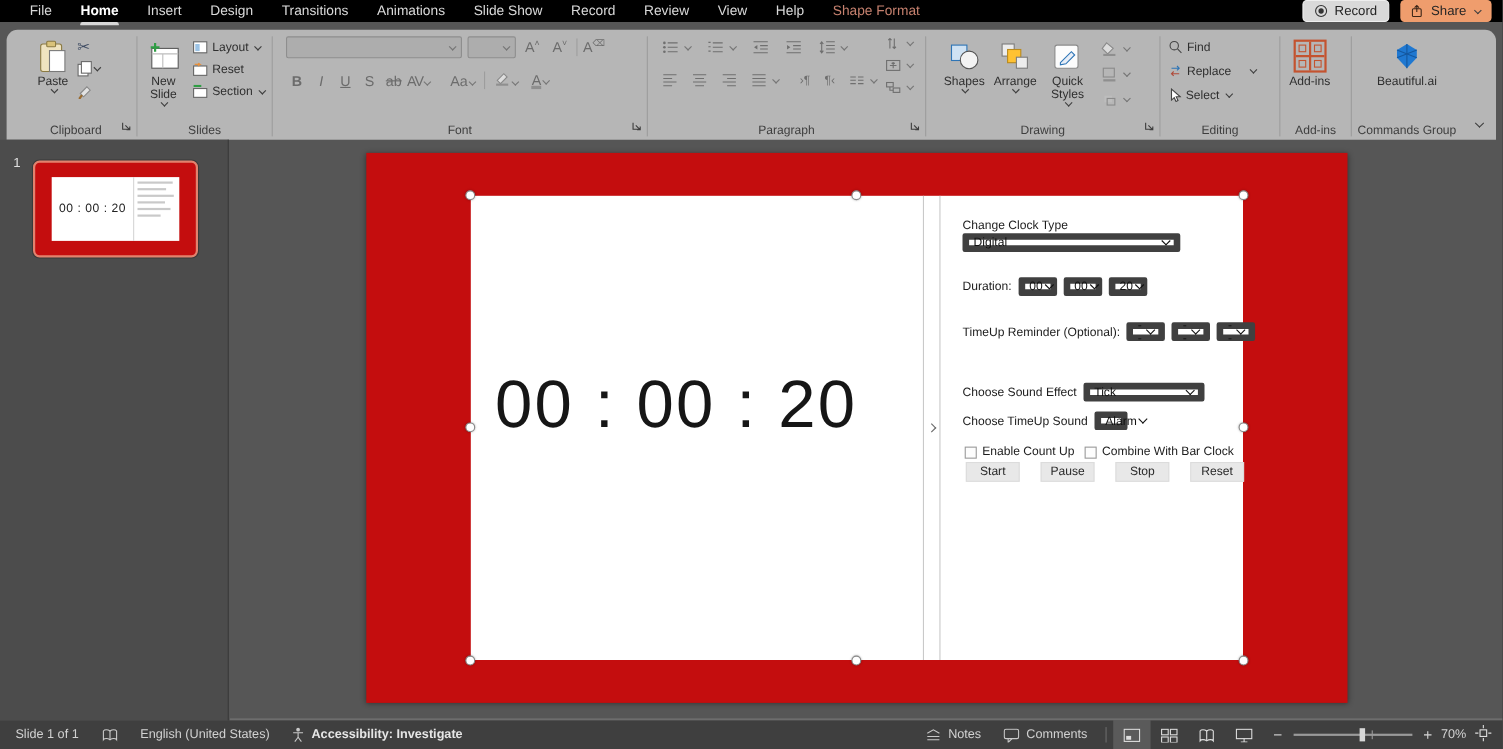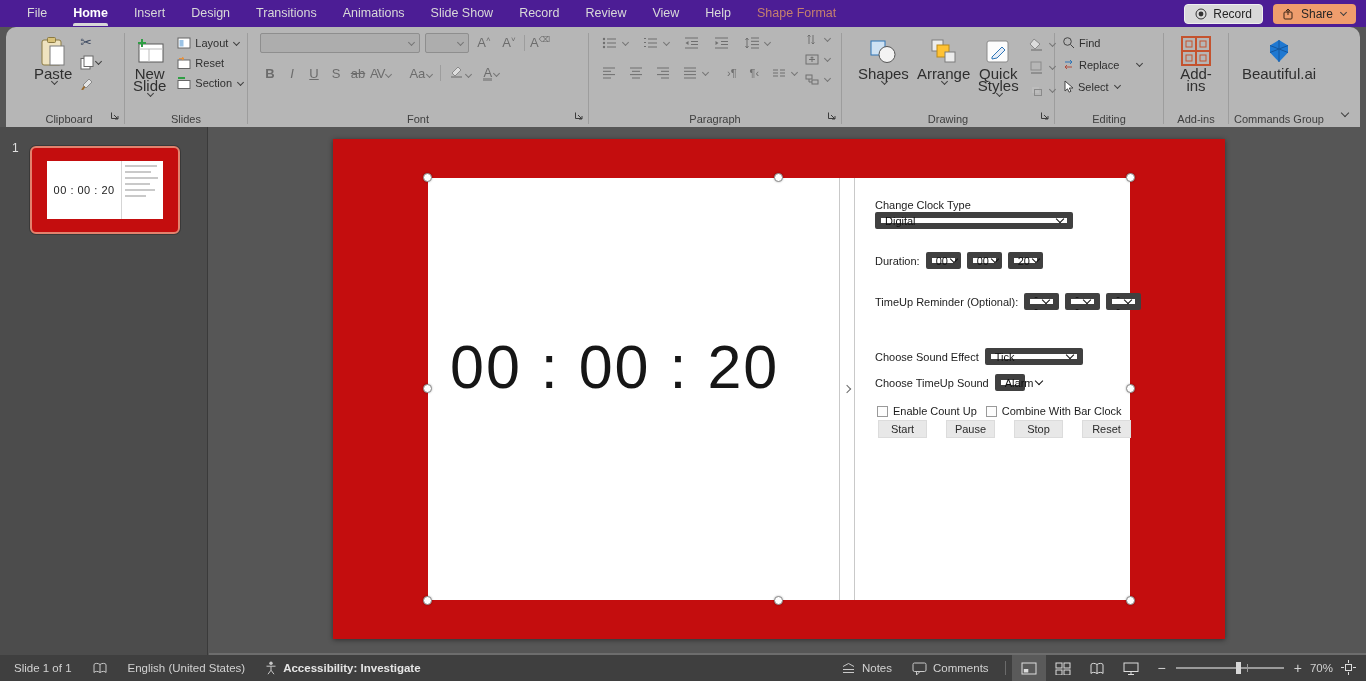--- a/index.html
+++ b/index.html
@@ -1,36 +1,36 @@
 <!DOCTYPE html>
 <html><head>
 <meta charset="utf-8">
 <style>
   *{margin:0;padding:0;box-sizing:border-box}
   body{background:#222;font-family:"Liberation Sans",sans-serif;-webkit-font-smoothing:antialiased}
   .app{position:relative;width:1366px;height:681px;background:#565656;overflow:hidden}
 
   
-  .titlebar{height:27px;background:#4c1d95;display:flex;align-items:center;padding-left:14px}
+  .titlebar{height:20px;background:#000000;display:flex;align-items:center;padding-left:14px}
   .menu-item{color:#d9d9d9;font-size:12.5px;padding:0 13px;height:27px;line-height:26px;position:relative;cursor:default;white-space:nowrap}
   .menu-item.active{color:#fff;font-weight:bold}
   .menu-item.active::after{content:"";position:absolute;left:13px;right:13px;bottom:1px;height:3px;background:#d8d8d8;border-radius:2px 2px 0 0}
   .menu-item.contextual{color:#c5806e}
   .tb-right{margin-left:auto;display:flex;align-items:center;gap:10px;padding-right:10px}
   .pill{display:flex;align-items:center;gap:6px;height:20px;border-radius:4px;padding:0 10px;font-size:12px;color:#252525}
   .pill.rec{background:#d9d9d9;border:1px solid #efefef}
   .pill.share{background:#ef9d6d}
 
   
   .ribbon{position:absolute;top:27px;left:6px;right:6px;height:100px;background:#b6b6b6;border-radius:10px 10px 0 0;display:flex;padding-left:8px}
   .rgroup{position:relative;padding:5px 4px 16px;display:flex;align-items:flex-start}
   .glabel{position:absolute;bottom:2px;left:0;right:0;text-align:center;font-size:11px;color:#3e3e3e;white-space:nowrap}
   .launcher{position:absolute;bottom:3px;right:5px;cursor:pointer}
   .gsep{width:1px;background:#9d9d9d;margin:6px 0 3px}
-  .bigbtn{display:flex;flex-direction:column;align-items:center;padding:2px 4px;font-size:15px;line-height:12px;color:#2f2f2f;text-align:center;border-radius:3px;cursor:pointer}
+  .bigbtn{display:flex;flex-direction:column;align-items:center;padding:2px 4px;font-size:11px;line-height:12px;color:#2f2f2f;text-align:center;border-radius:3px;cursor:pointer}
   .bigbtn .ic{height:34px;display:flex;align-items:center}
   .smbtn{display:flex;align-items:center;gap:4px;font-size:11px;color:#2f2f2f;padding:1px 3px;cursor:pointer;white-space:nowrap}
   .chev{display:inline-block;width:5px;height:5px;border-right:1.3px solid #3f3f3f;border-bottom:1.3px solid #3f3f3f;transform:rotate(45deg);margin-left:2px;position:relative;top:-1px}
   .chev.dis{border-color:#767676}
   .stack{display:flex;flex-direction:column;justify-content:flex-start;gap:7px;margin-left:4px;padding-top:4px}
   .combo{background:#adadad;border:1px solid #8e8e8e;height:20px;border-radius:2px;display:flex;align-items:center;justify-content:flex-end;padding:0 5px}
   .fbtn{font-size:13px;color:#6c6c6c;min-width:20px;text-align:center;cursor:pointer}
   .prow{display:flex;align-items:center;gap:9px;height:22px}
 
   
@@ -512,21 +512,21 @@
                   <i class="chev-b" style="margin-left:3px"></i>
                 </span>
               <span class="sel" style="width:35px">
                   <span>--</span>
                   <i class="chev-b" style="margin-left:3px"></i>
                 </span>
             </div>
 
             <div class="srow" style="left:20px;top:170px">
               <span class="s-label">Choose Sound Effect</span>
-              <span class="sel" style="width:98px">
+              <span class="sel" style="width:110px">
                   <span>Tick</span>
                   <i class="chev-b"></i>
                 </span>
             </div>
 
             <div class="srow" style="left:20px;top:196px">
               <span class="s-label">Choose TimeUp Sound</span>
               <span class="sel" style="width:30px">
                   <span>Alarm</span>
                   <i class="chev-b" style="margin-left:3px"></i>

